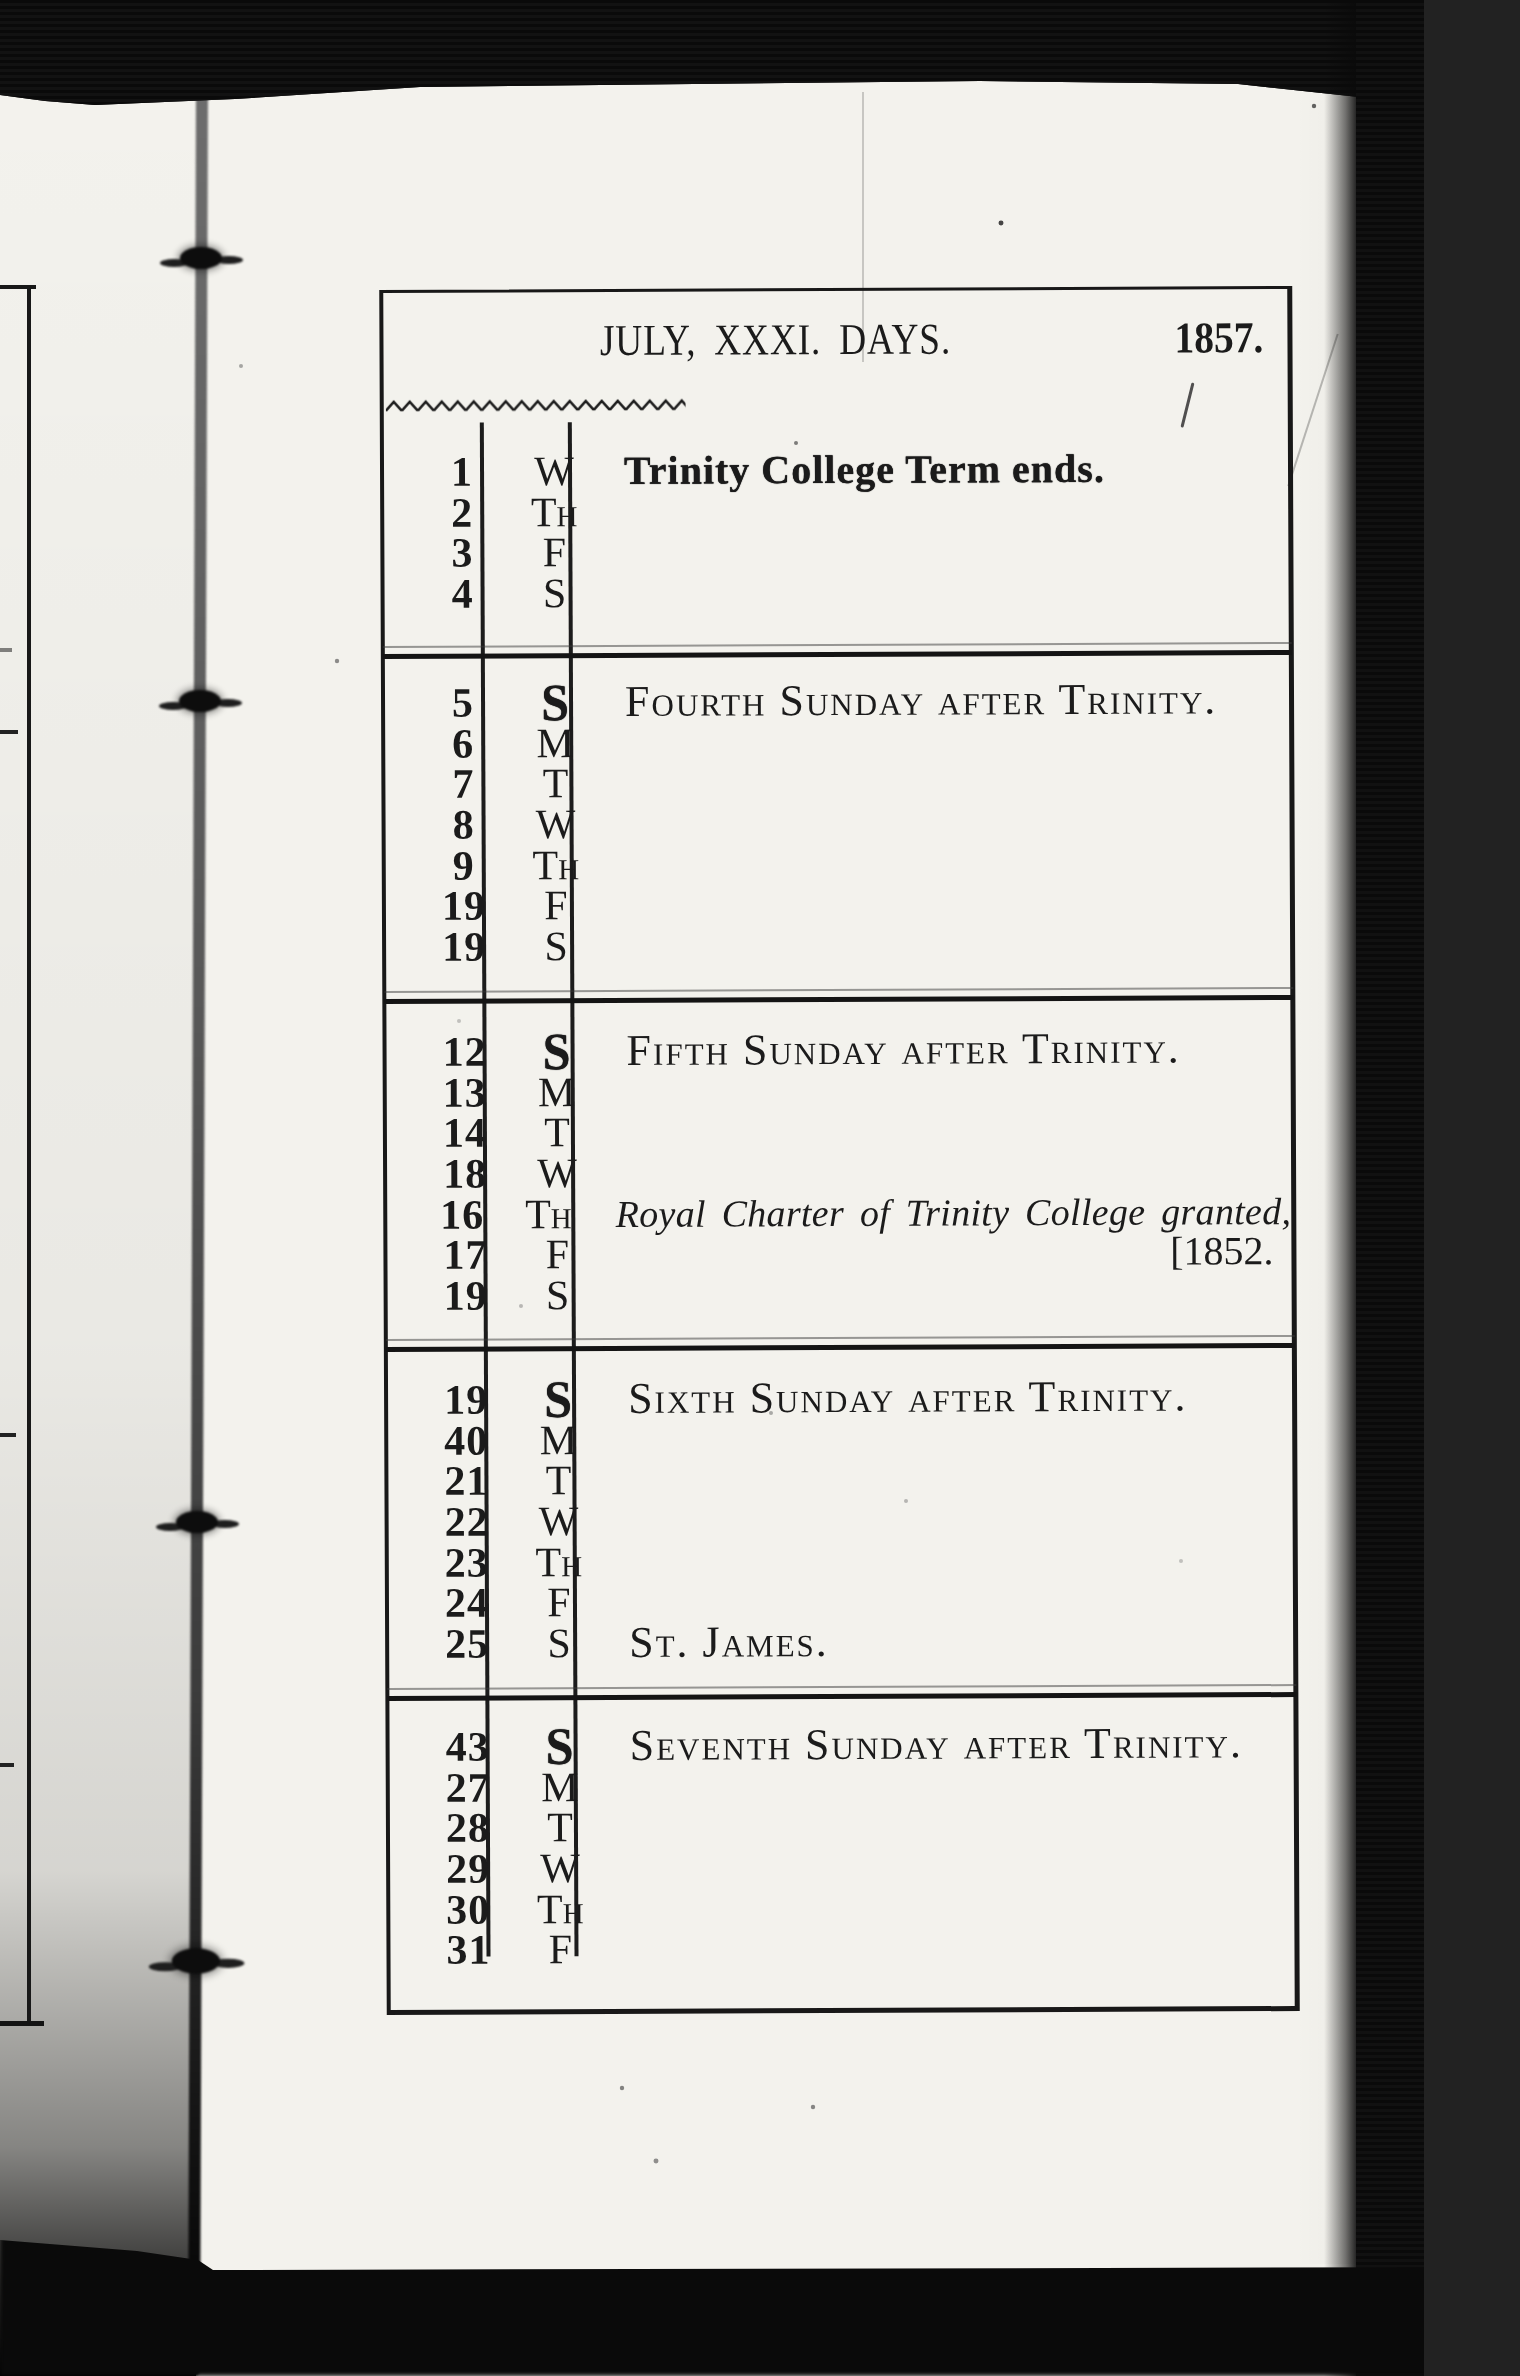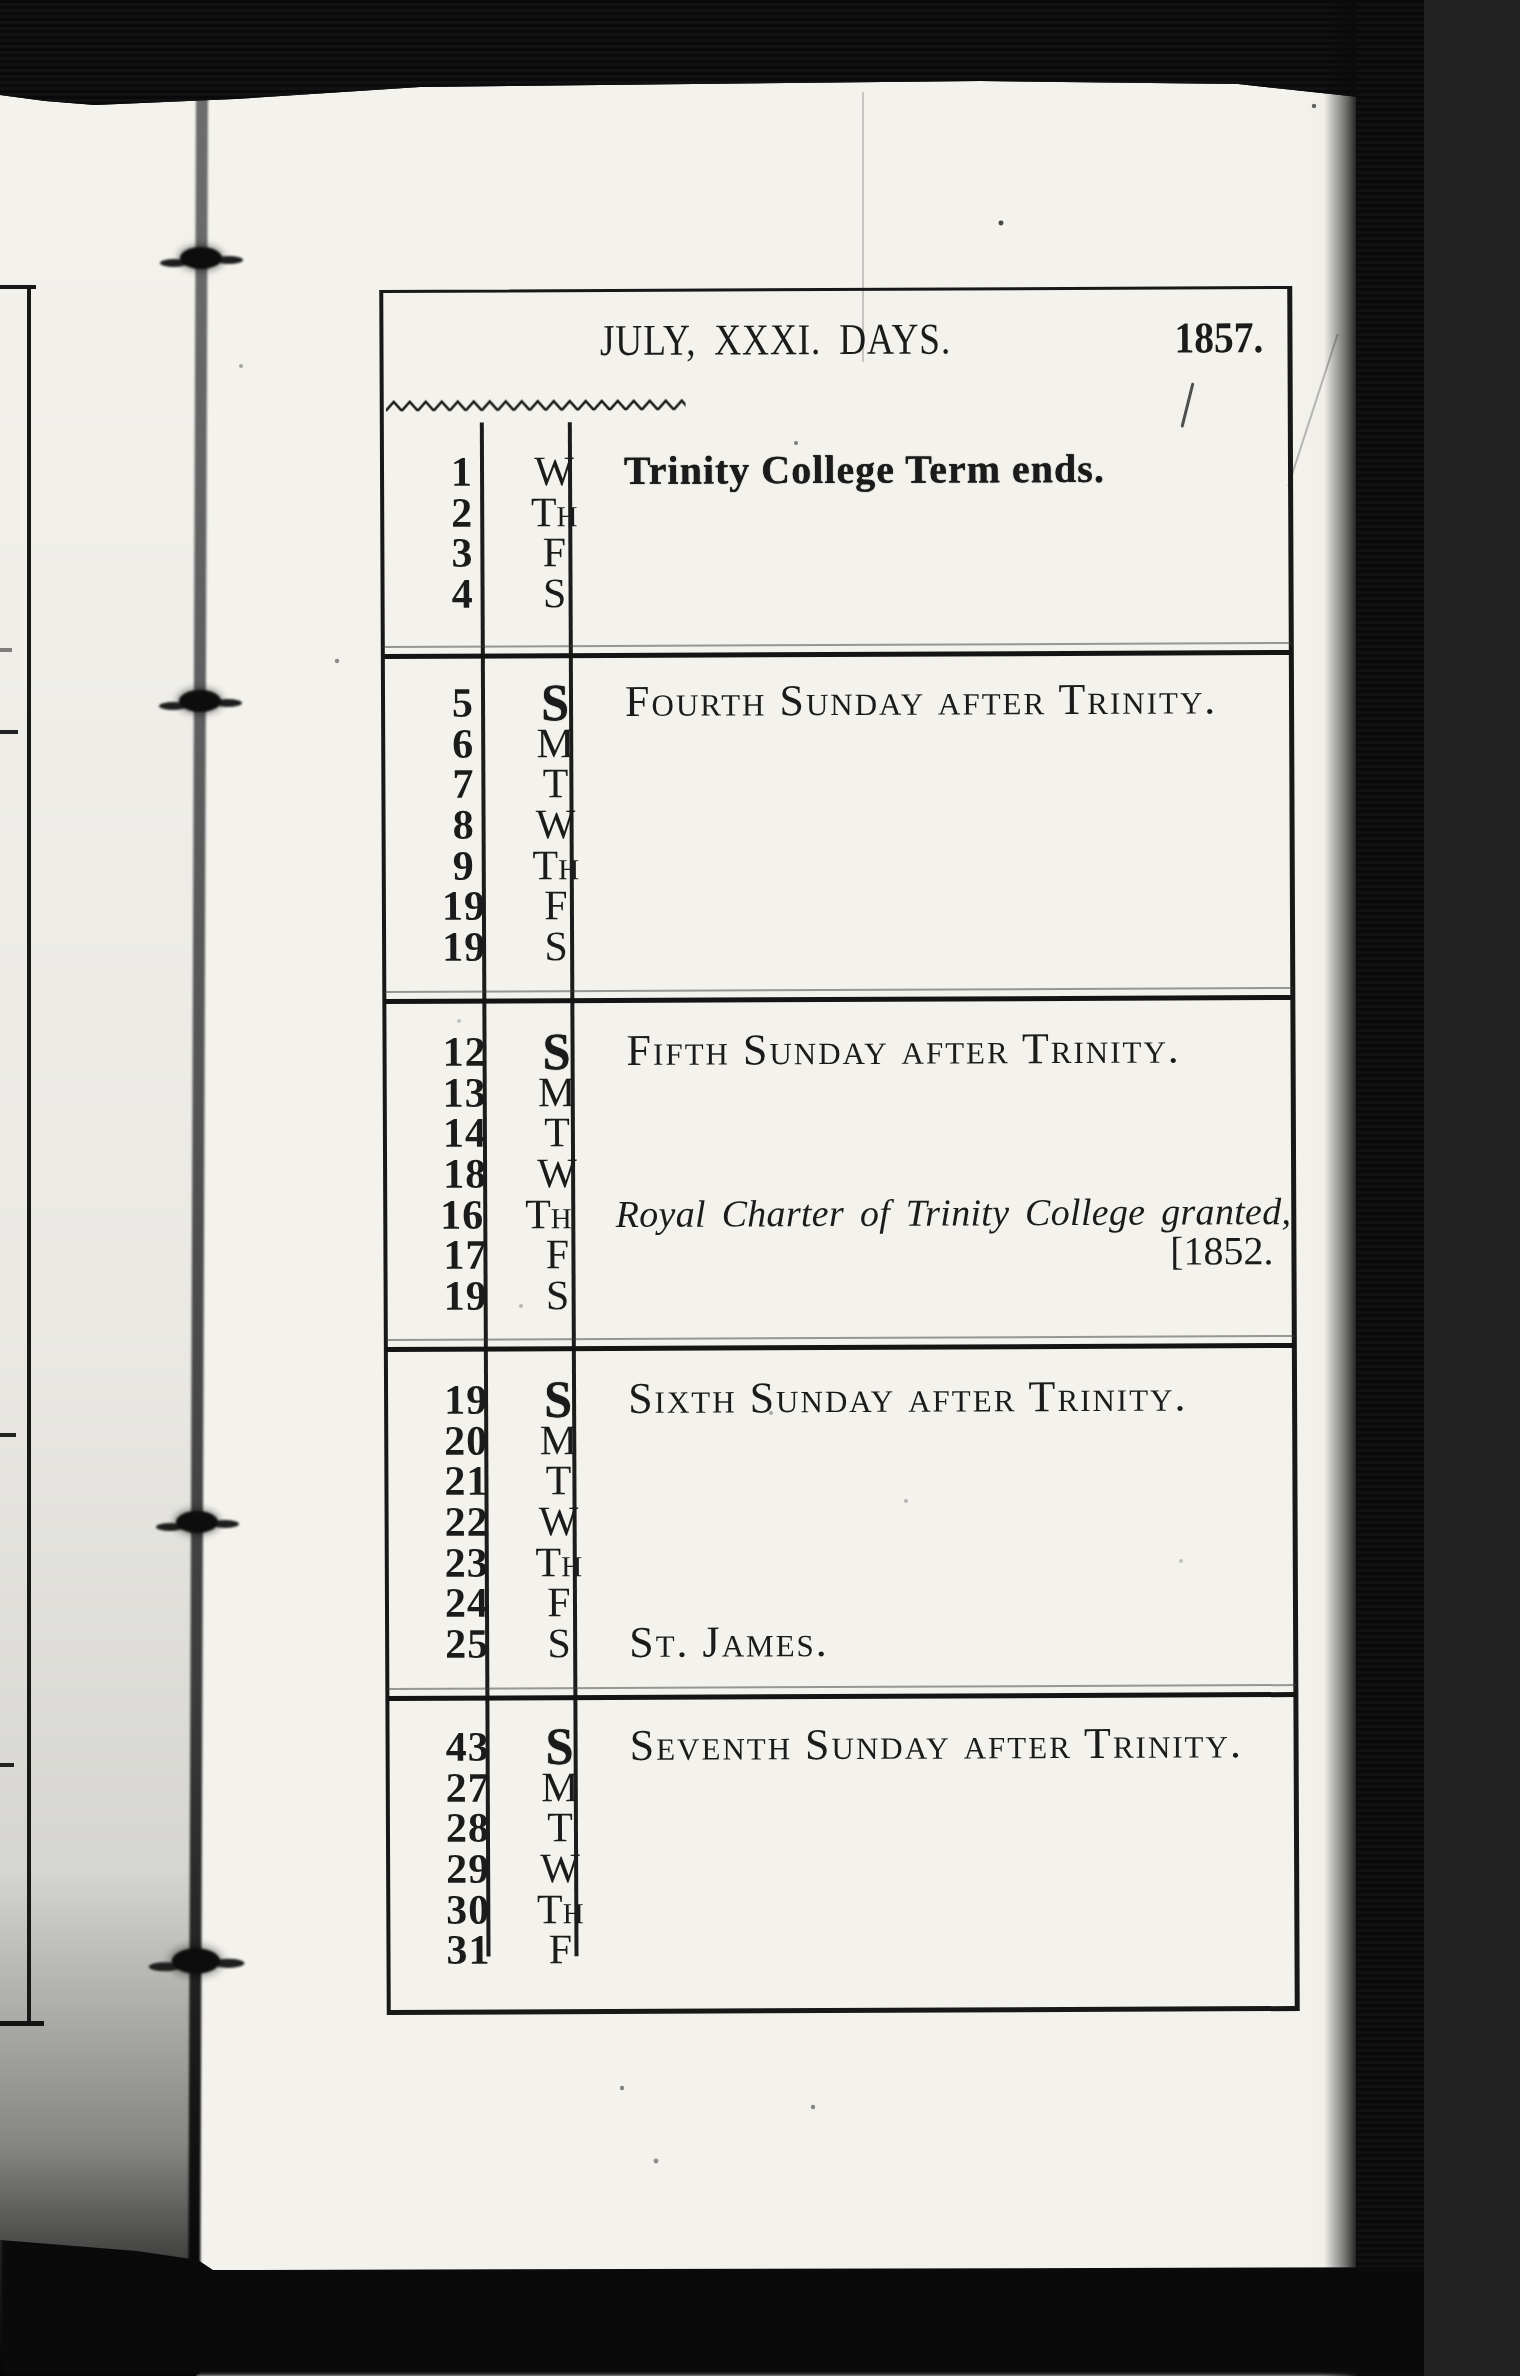--- a/index.html
+++ b/index.html
@@ -259,21 +259,21 @@
       </div>
     </div>
 
     <div class="block b4">
       <div class="row">
         <span class="c-date">19</span>
         <span class="c-day"><span class="sun-letter">S</span></span>
         <span class="c-note n-sun">Sixth Sunday after Trinity.</span>
       </div>
       <div class="row">
-        <span class="c-date">20</span>
+        <span class="c-date">40</span>
         <span class="c-day">M</span>
         <span class="c-note"></span>
       </div>
       <div class="row">
         <span class="c-date">21</span>
         <span class="c-day">T</span>
         <span class="c-note"></span>
       </div>
       <div class="row">
         <span class="c-date">22</span>

